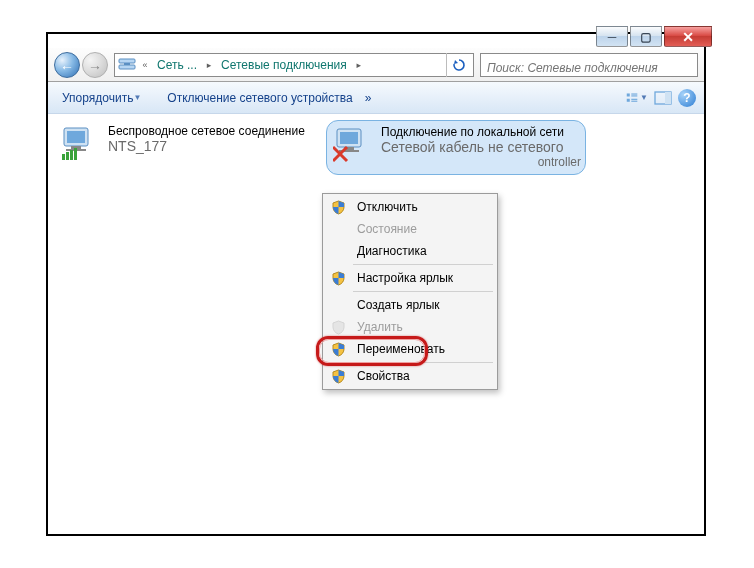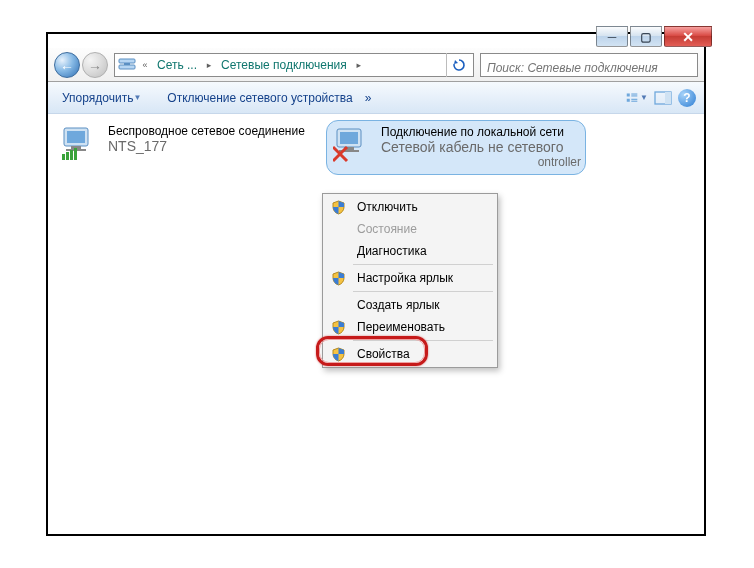--- a/index.html
+++ b/index.html
@@ -345,20 +345,28 @@
           <path d="M7.5 7 L2 7 V7 C2 10 4 13 7.5 14 Z" fill="#3b7dd3"></path>
         </svg>
       </span>
     <span class="label">Настройка ярлык</span>
   </div>
   <div class="ctxsep"></div>
   <div class="ctxrow">
     <span class="ic"></span>
     <span class="label">Создать ярлык</span>
   </div>
+  <div class="ctxrow disabled">
+    <span class="ic shield" style="opacity:0.35">
+        <svg viewBox="0 0 15 15">
+          <path d="M7.5 1 L13 3 V7 C13 10 11 13 7.5 14 C4 13 2 10 2 7 V3 Z" fill="#ccc" stroke="#999"></path>
+        </svg>
+      </span>
+    <span class="label">Удалить</span>
+  </div>
   <div class="ctxrow">
     <span class="ic shield">
         <svg viewBox="0 0 15 15">
           <path d="M7.5 1 L13 3 V7 C13 10 11 13 7.5 14 C4 13 2 10 2 7 V3 Z" fill="#f5c242" stroke="#b58a1e"></path>
           <path d="M7.5 1 L13 3 V7 L7.5 7 Z" fill="#3b7dd3"></path>
           <path d="M7.5 7 L2 7 V7 C2 10 4 13 7.5 14 Z" fill="#3b7dd3"></path>
         </svg>
       </span>
     <span class="label">Переименовать</span>
   </div>

